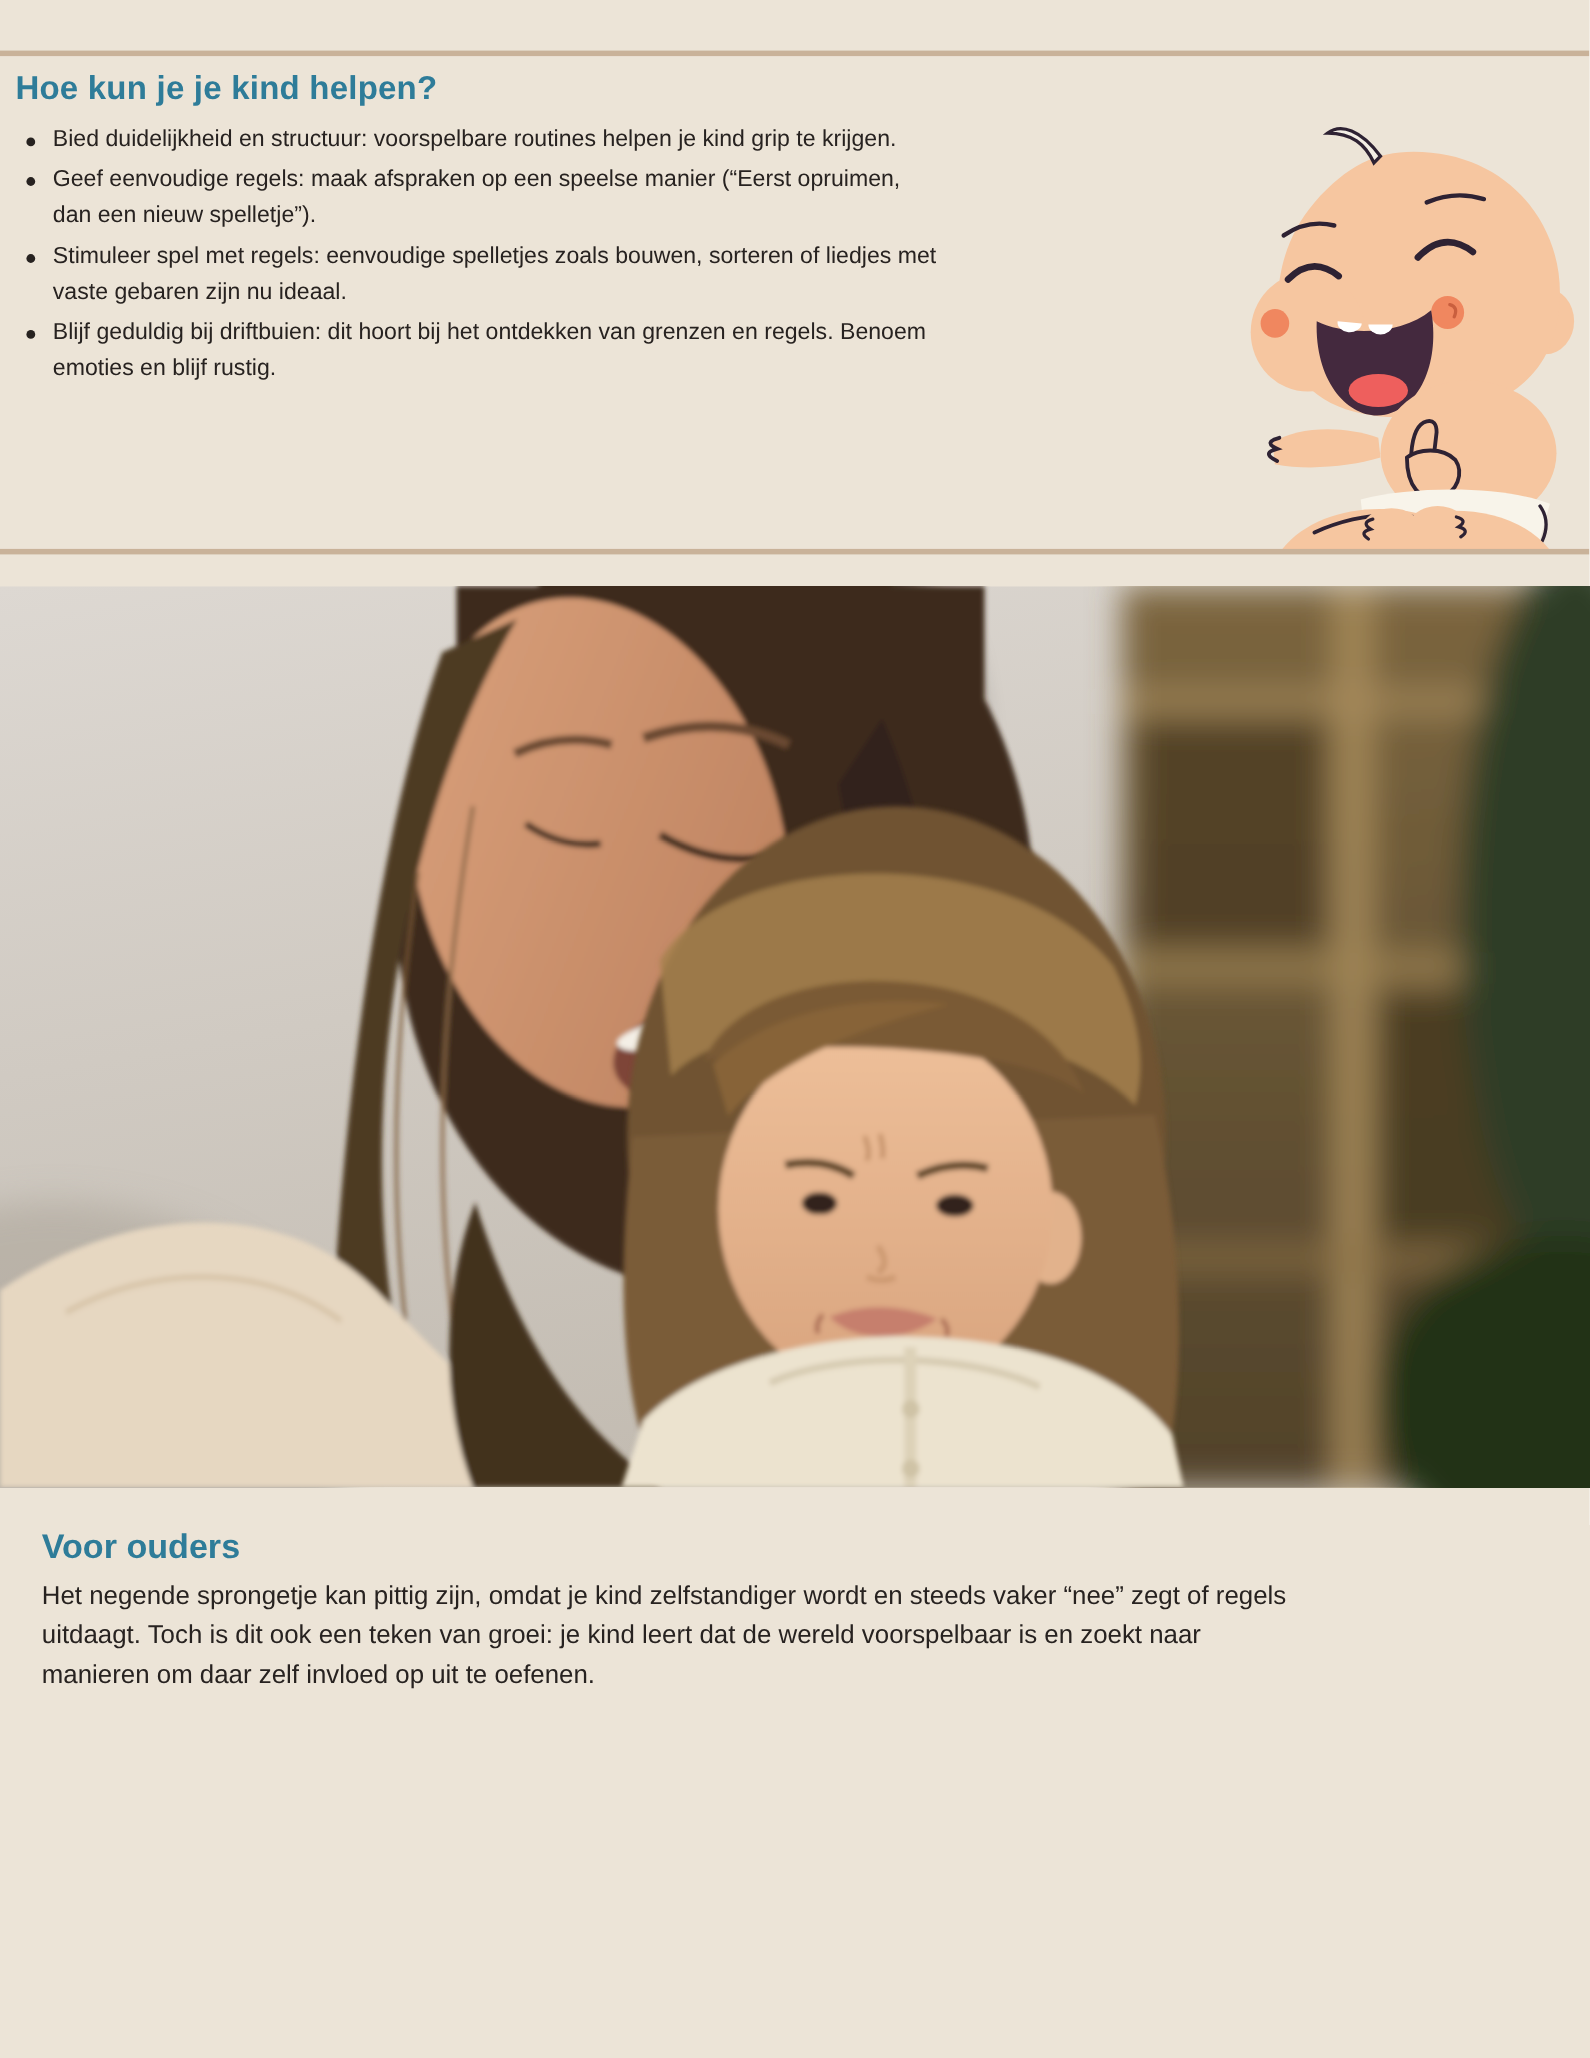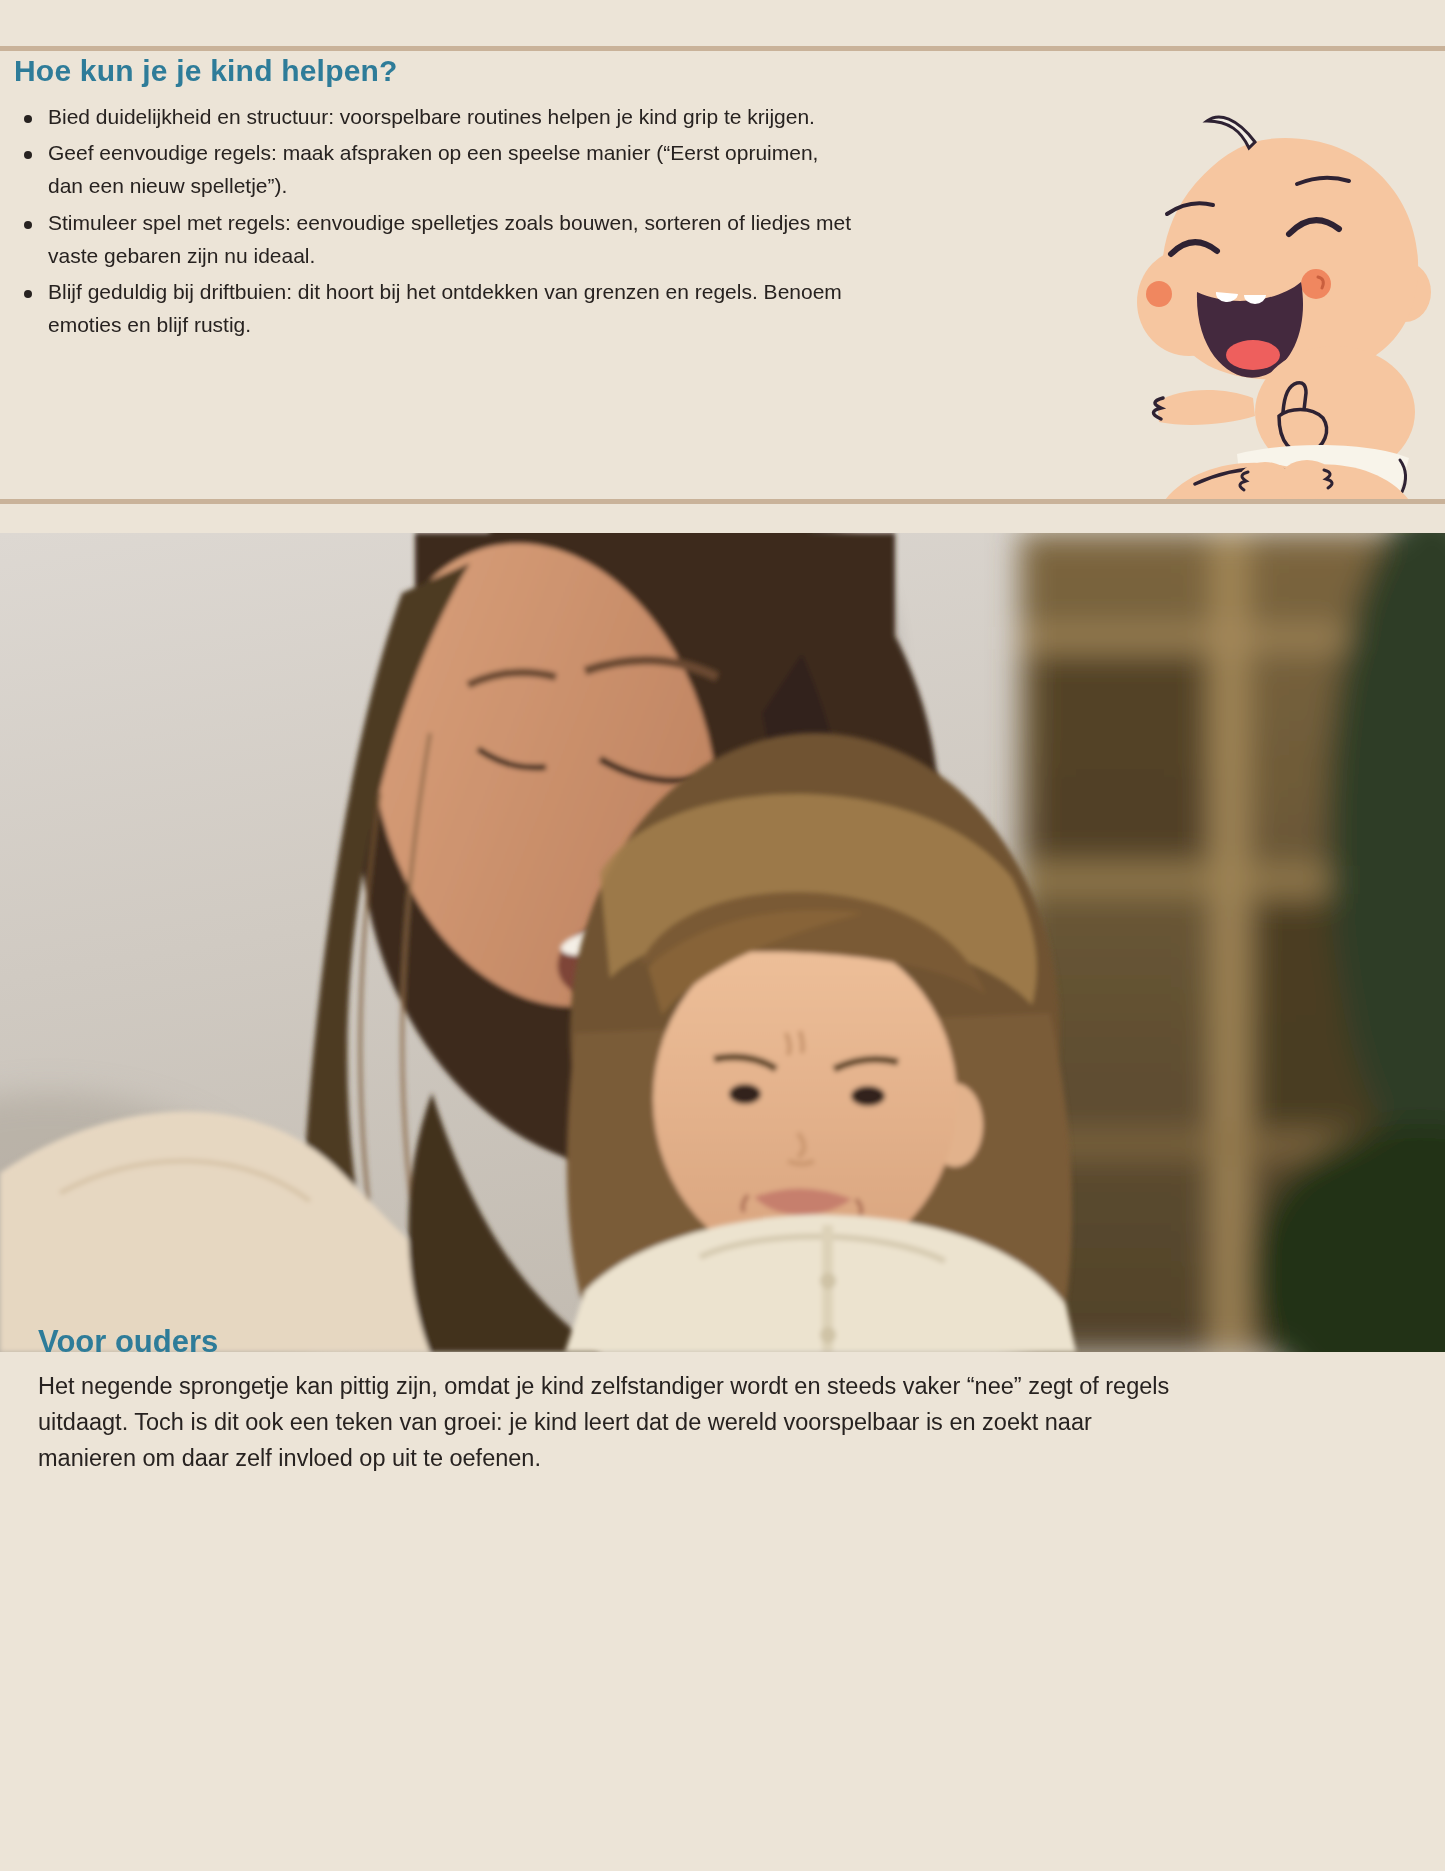--- a/index.html
+++ b/index.html
@@ -9,41 +9,41 @@
     background:#ece4d7;
     overflow:hidden;
     font-family:"Liberation Sans", sans-serif;
     color:#272220;
   }
   .divider{position:absolute;left:0;width:1445px;height:5px;background:#c9b299;}
   .divider.top{top:46px;}
   .divider.mid{top:499px;}
 
   
-  .help{position:absolute;top:54px;left:14px;width:840px;}
+  .help{position:absolute;top:64px;left:14px;width:840px;}
   .help h1{
     margin:0 0 12px 0;
     font-size:30px;font-weight:bold;color:#2e7c99;letter-spacing:.2px;
   }
   .help ul{list-style:none;margin:0;padding:0;font-size:21px;line-height:1.58;}
   .help li{position:relative;padding-left:34px;margin-bottom:3px;}
   .help li .dot{
     position:absolute;left:10px;top:15px;width:8px;height:8px;border-radius:50%;
     background:#272220;
   }
   
   .baby{position:absolute;left:1136px;top:110px;width:302px;height:390px;}
   .baby svg{width:100%;height:100%;}
 
   
   .photo{position:absolute;top:533px;left:0;width:1445px;height:819px;}
   .photo svg{width:100%;height:100%;display:block;}
 
   
-  .parents{position:absolute;top:1324px;left:38px;width:1140px;}
+  .parents{position:absolute;top:1388px;left:38px;width:1140px;}
   .parents h2{margin:0 0 9px 0;font-size:31px;font-weight:bold;color:#2e7c99;}
   .parents p{margin:0;font-size:23.5px;line-height:1.53;}
 
   
   .footer{
     position:absolute;left:48px;top:1770px;width:1352px;height:98px;
     box-sizing:border-box;background:#f5f0e8;border:3px solid #161616;
     display:flex;align-items:center;justify-content:space-between;
     padding:0 118px 0 108px;
   }

